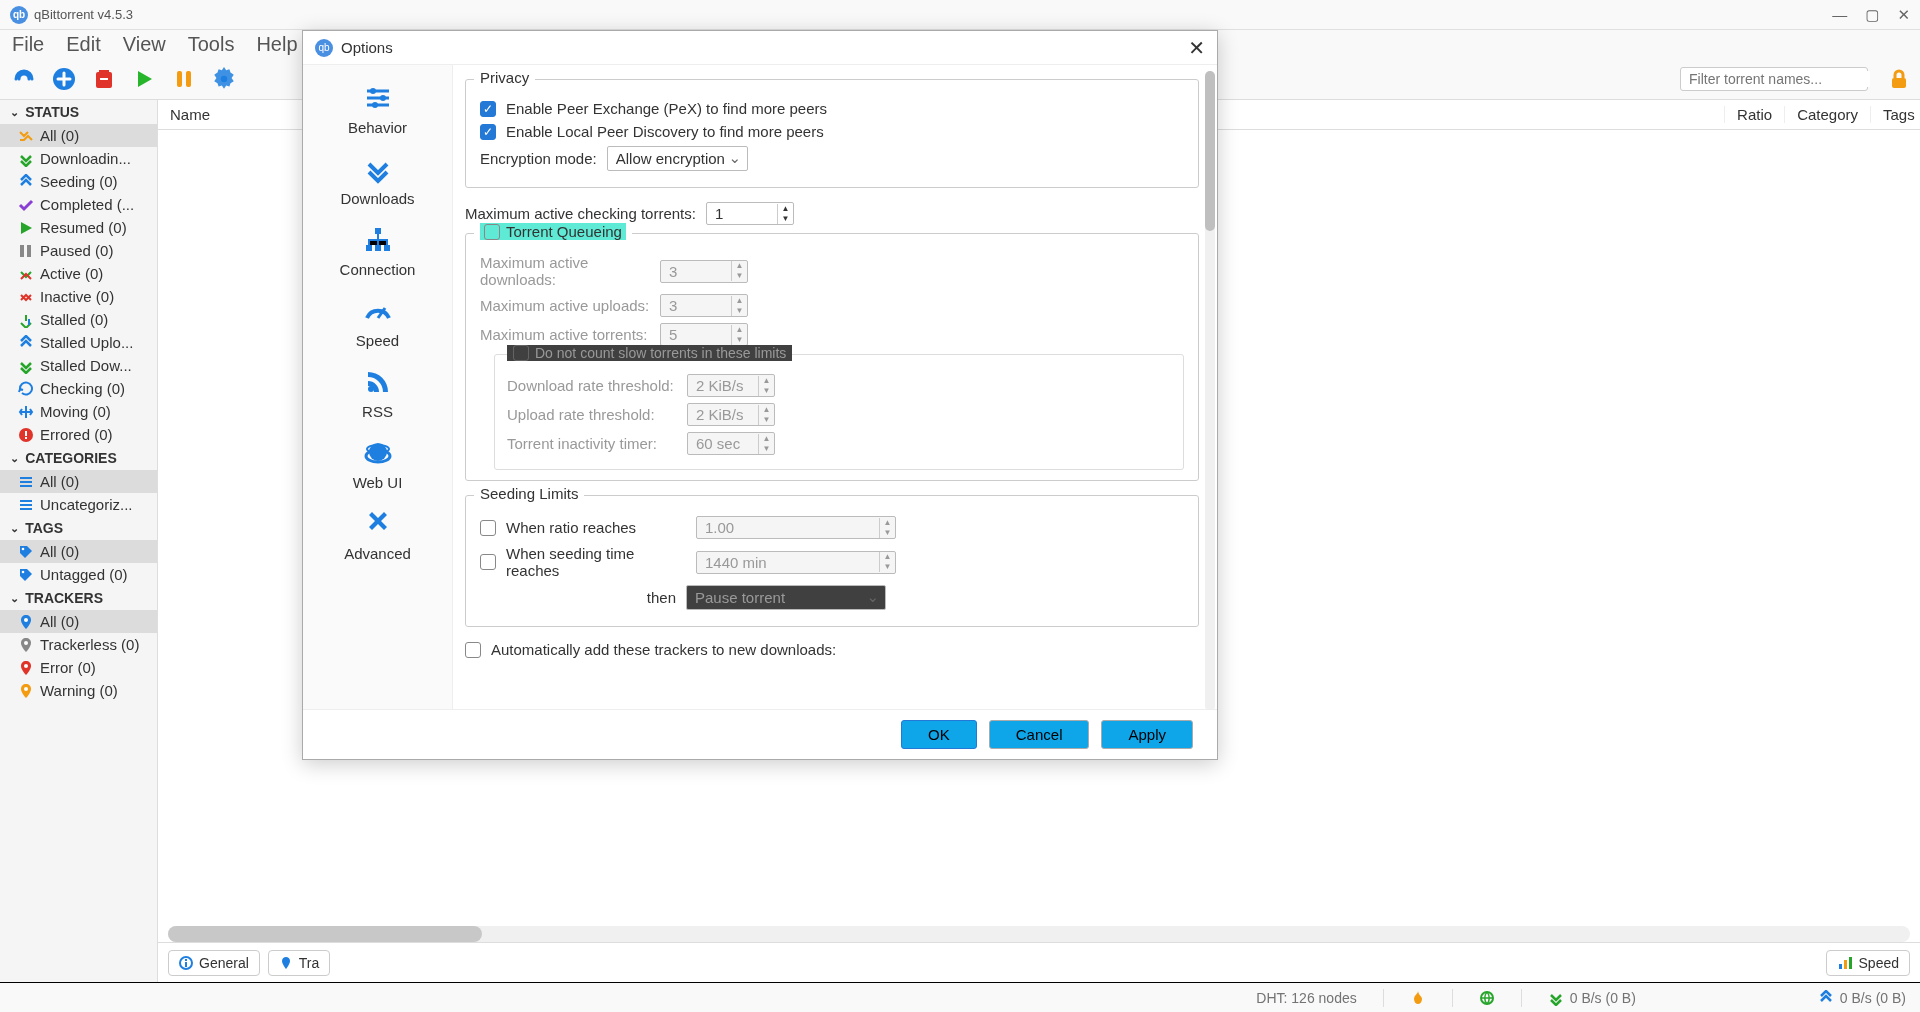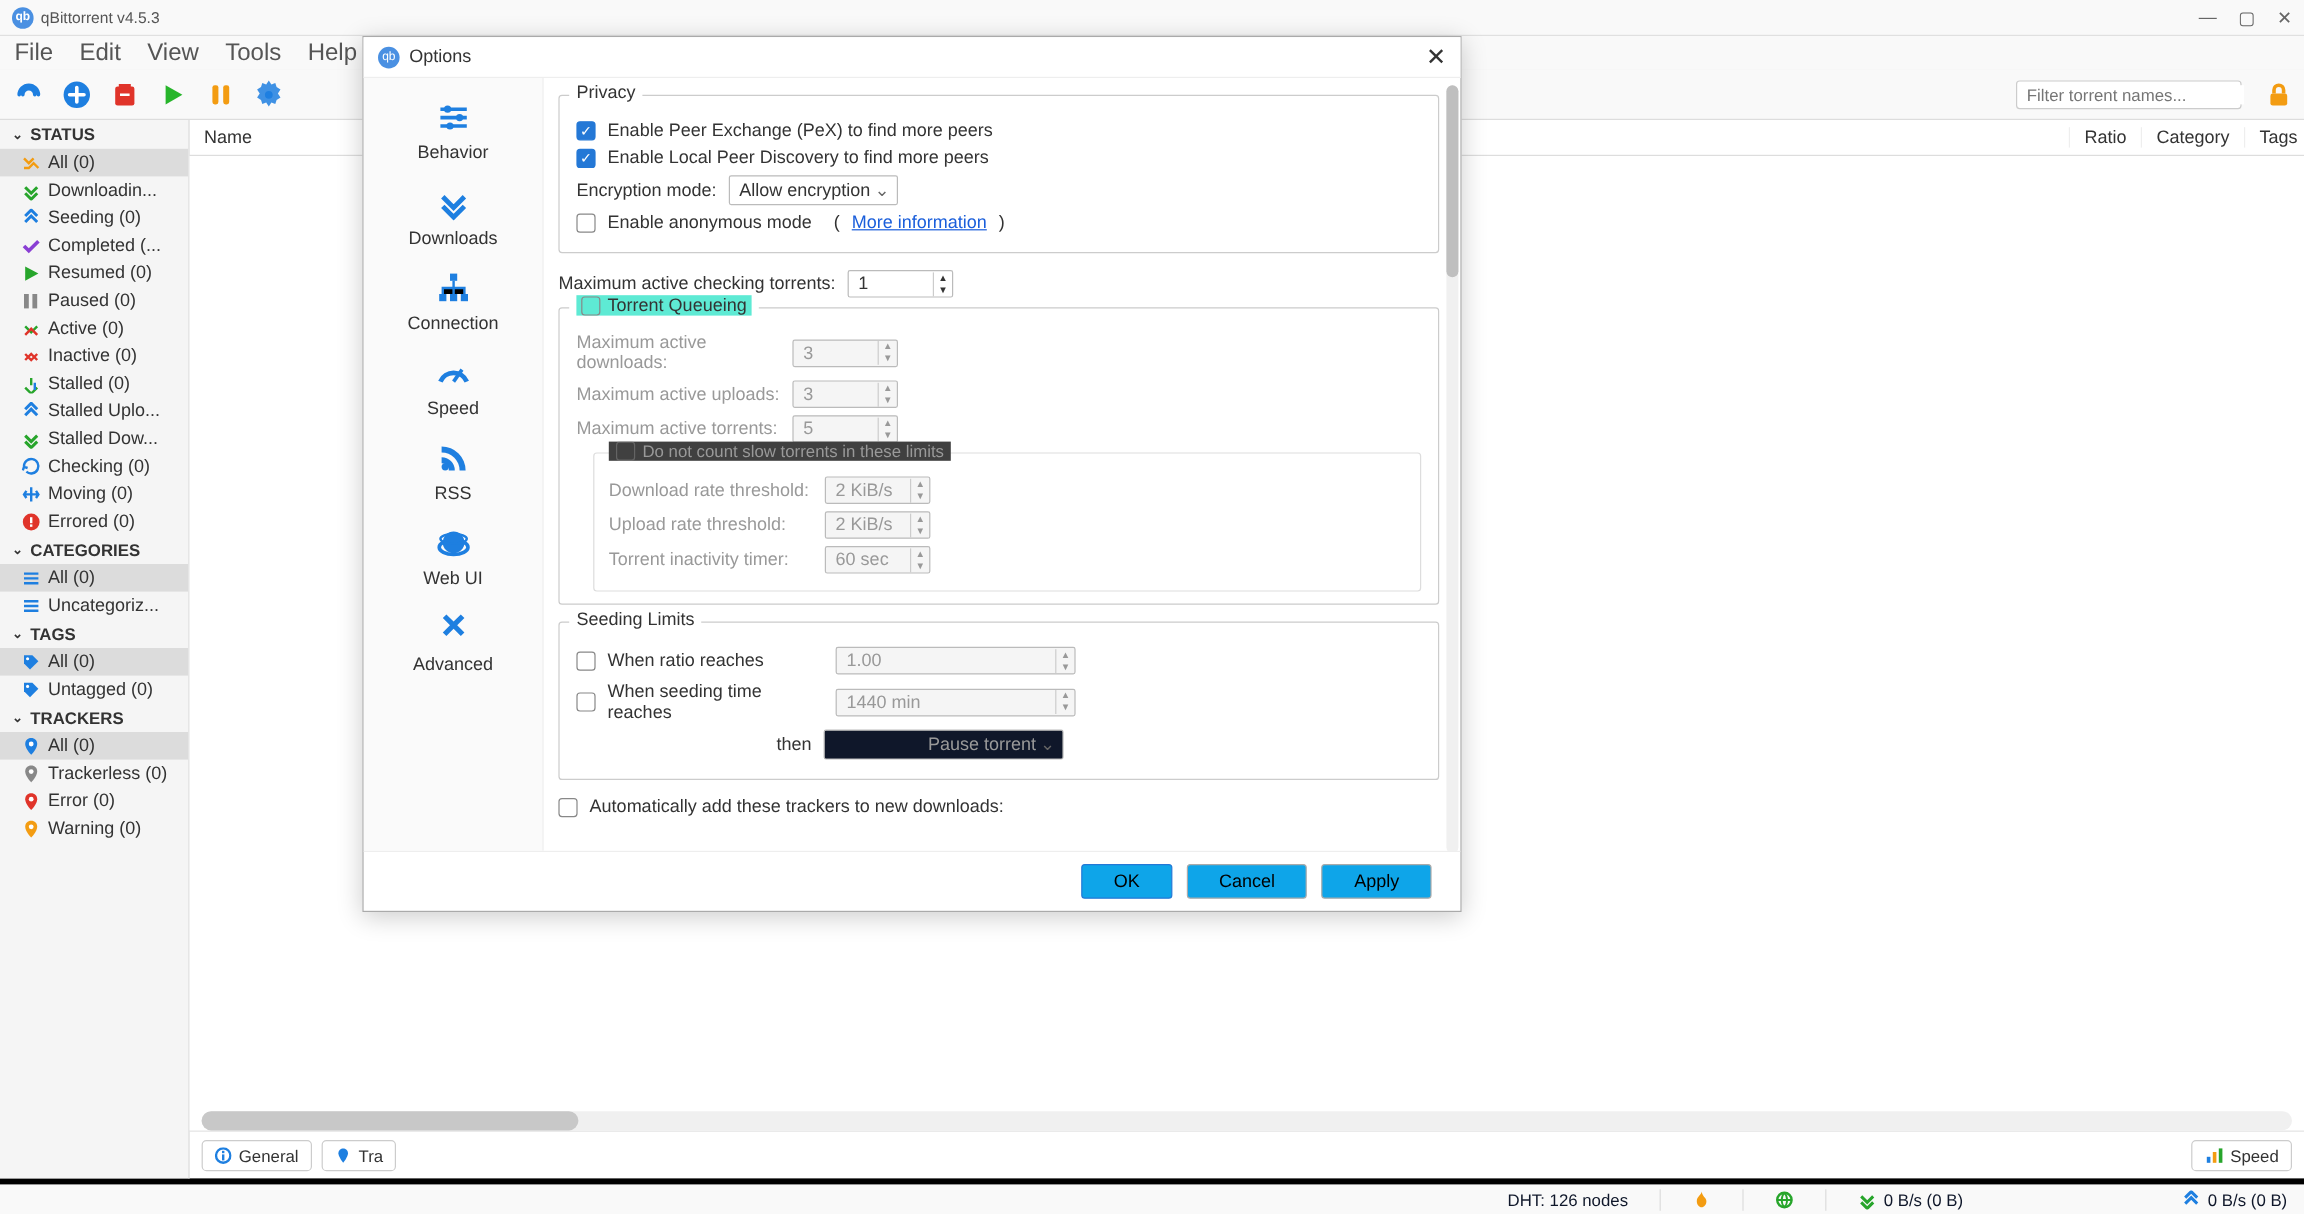--- a/index.html
+++ b/index.html
@@ -43,21 +43,21 @@
 .torrent-area { flex:1; background:#fff; position:relative;}
 .hscroll-faux { position:absolute; bottom:0; left:10px; right:10px; height:16px; background:#f0f0f0; border-radius:8px;}
 .hscroll-faux .thumb { position:absolute; left:0; width:18%; height:100%; background:#c8c8c8; border-radius:8px;}
 
 .bottom-tabs { height:40px; border-top:1px solid #ddd; display:flex; align-items:center; padding:0 10px; gap:8px;}
 .bottom-tabs .tab { display:flex; align-items:center; gap:6px; border:1px solid #ccc; border-radius:4px; padding:4px 10px; background:#fff; cursor:pointer;}
 .bottom-tabs .spacer { flex:1; }
 .bottom-tabs .speed-btn { display:flex; align-items:center; gap:6px; border:1px solid #ccc; border-radius:4px; padding:4px 10px; background:#fff; cursor:pointer;}
 
 
-.statusbar { height:30px; border-top:5px solid #000000; display:flex; align-items:center; padding:12px 14px; gap:22px; background:#f9f9f9; font-size:14px; color:#0f172a;}
+.statusbar { height:30px; border-top:1px solid #000000; display:flex; align-items:center; padding:12px 14px; gap:22px; background:#f9f9f9; font-size:14px; color:#737373;}
 .statusbar .sep { width:1px; height:18px; background:#ddd; margin:0 4px;}
 .statusbar .right { margin-left:auto; display:flex; align-items:center; gap:22px;}
 
 
 .options-dialog { position:absolute; left:302px; top:30px; width:916px; height:730px; background:#fff; border:1px solid #aaa; box-shadow:0 4px 20px rgba(0,0,0,.2); display:flex; flex-direction:column;}
 .dialog-titlebar { height:34px; display:flex; align-items:center; padding:0 12px; background:#fff; border-bottom:1px solid #eee;}
 .dialog-titlebar .dicon { width:18px; height:18px; background:#4a90e2; border-radius:50%; margin-right:8px; display:flex; align-items:center; justify-content:center; color:#fff; font-size:10px;}
 .dialog-titlebar .dtitle { font-size:15px; }
 .dialog-titlebar .dclose { margin-left:auto; font-size:20px; cursor:pointer; color:#333;}
 .dialog-body { flex:1; display:flex; overflow:hidden;}
@@ -73,21 +73,21 @@
 
 .fieldset { border:1px solid #ccc; border-radius:3px; margin:8px 0 14px; padding:14px 14px 10px; position:relative;}
 .fieldset .legend { position:absolute; top:-11px; left:8px; background:#fff; padding:0 6px; font-size:15px; color:#333;}
 .row { display:flex; align-items:center; gap:10px; margin:6px 0; font-size:15px;}
 .row.disabled { color:#999;}
 .chk { width:16px; height:16px; border:1px solid #888; border-radius:3px; display:flex; align-items:center; justify-content:center; cursor:pointer; flex-shrink:0;}
 .chk.checked { background:#2478d6; border-color:#2478d6; color:#fff;}
 .chk.checked::after { content:"✓"; font-size:12px; line-height:1;}
 .sel { border:1px solid #bbb; border-radius:2px; padding:3px 22px 3px 8px; background:#fff; position:relative; cursor:pointer; min-width:120px;}
 .sel::after { content:"⌄"; position:absolute; right:6px; top:2px; color:#666;}
-.sel.disabled { background:#0f172a; color:#999;text-align:right;}
+.sel.disabled { background:#404040; color:#999;}
 .spin { display:flex; align-items:center; border:1px solid #bbb; border-radius:2px; background:#fff; min-width:88px;}
 .spin.disabled { background:#f5f5f5; color:#999;}
 .spin .sval { flex:1; padding:2px 8px;}
 .spin .sarr { width:16px; display:flex; flex-direction:column; border-left:1px solid #ccc;}
 .spin .sarr span { font-size:8px; text-align:center; line-height:8px; padding:1px 0; cursor:pointer;}
 .link { color:#1a5edb; text-decoration:underline; cursor:pointer;}
 .nested { margin-left:14px; border:1px solid #ddd; border-radius:3px; padding:10px 12px 8px; margin-top:8px;}
 .nested .legend2 { position:relative; top:-20px; background:#404040; padding:0 6px; display:inline-flex; align-items:center; gap:6px;}
 .label-col { width:170px; color:inherit;}
 
@@ -542,21 +542,20 @@
             <span>Enable Peer Exchange (PeX) to find more peers</span>
           </div>
         <div class="row">
             <div class="chk checked"></div>
             <span>Enable Local Peer Discovery to find more peers</span>
           </div>
         <div class="row">
             <span>Encryption mode:</span>
             <div class="sel"><span>Allow encryption</span></div>
           </div>
-        <div class="row"><div class="chk"></div><span>Enable anonymous mode</span>&nbsp;&nbsp;(<span class="link">More information</span>)</div>
       </div>
 
       <div class="row">
           <span>Maximum active checking torrents:</span>
           <div class="spin">
             <div class="sval">1</div>
             <div class="sarr">
               <span>▲</span>
               <span>▼</span>
             </div>

